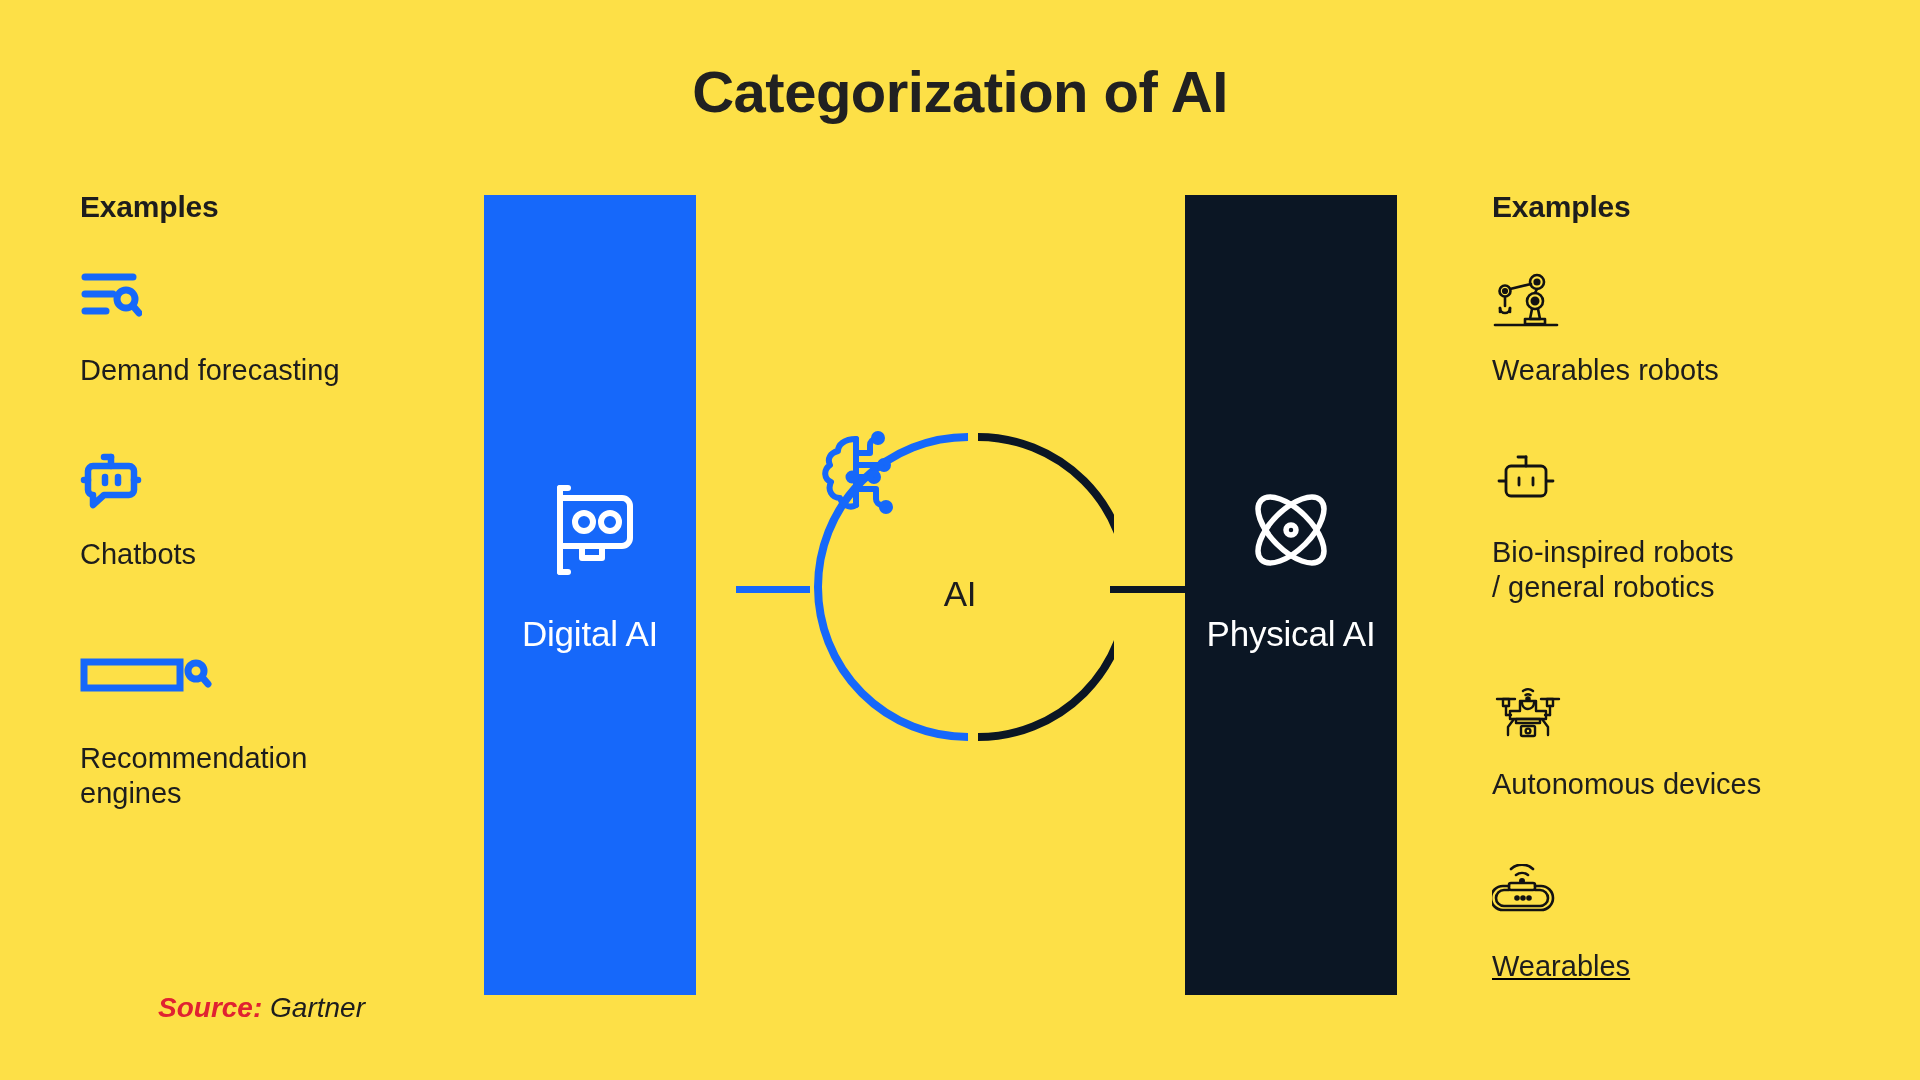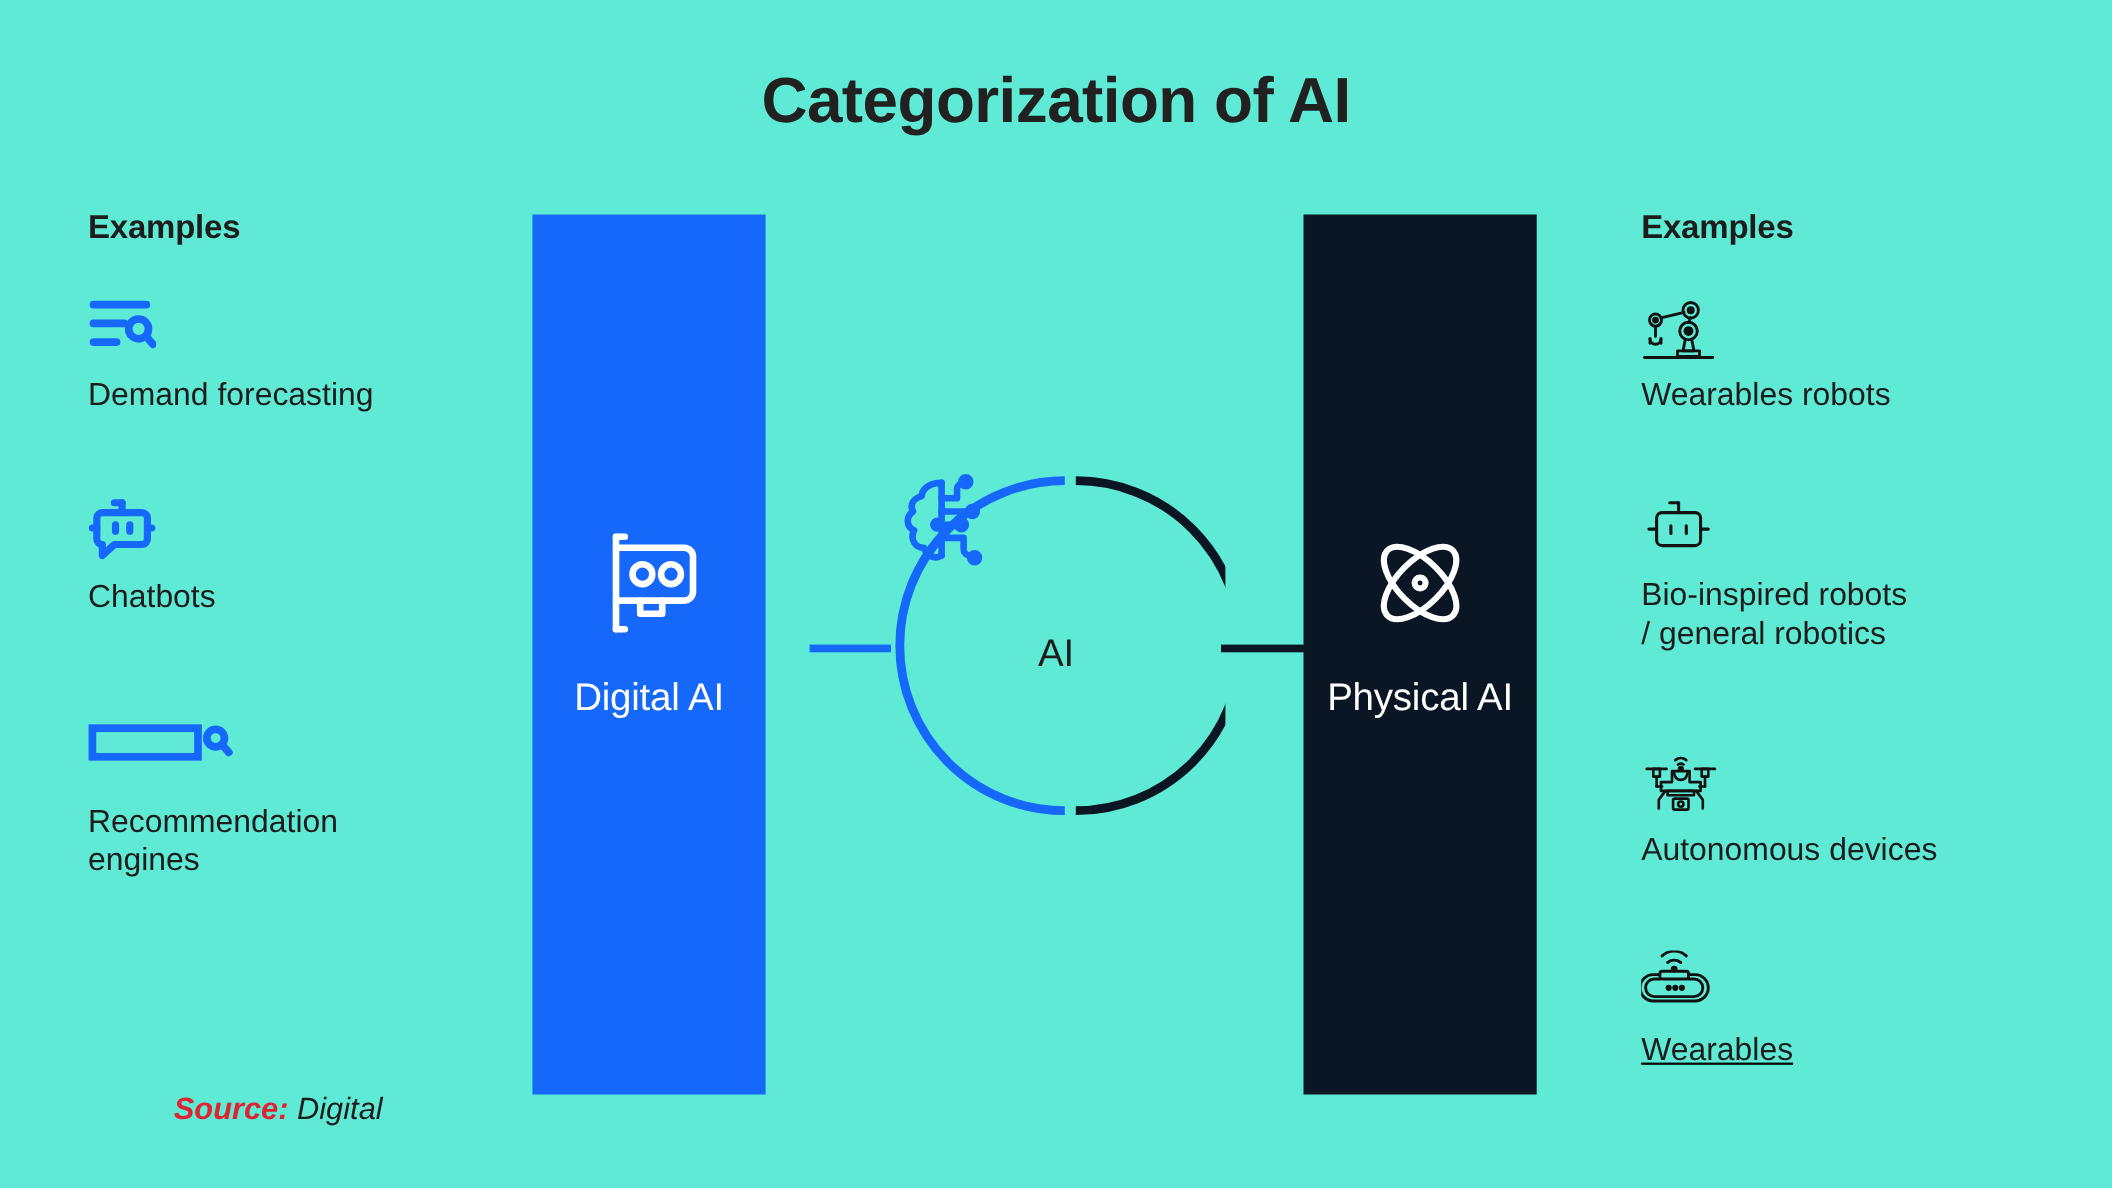--- a/index.html
+++ b/index.html
@@ -2,21 +2,21 @@
 <html><head>
 <meta charset="utf-8">
 <style>
   * { margin:0; padding:0; box-sizing:border-box; }
   html, body {
     width:1920px; height:1080px;
     background:#ffffff;
     font-family:"Liberation Sans", sans-serif;
     overflow:hidden;
   }
-  #stage { position:relative; width:1920px; height:1080px; background:#5eead4; }
+  #stage { position:relative; width:1920px; height:1080px; background:#fde047; }
 
   
   .title {
     position:absolute; top:58px; left:0; width:1920px;
     text-align:center;
     font-size:58px; font-weight:bold; letter-spacing:-0.5px;
     color:#212121;
   }
 
   
@@ -30,21 +30,21 @@
 
   
   .ex-list { position:absolute; }
   #left-list  { left:80px;  top:268px; width:360px; }
   #right-list { left:1492px; top:268px; width:380px; }
 
   .ex-item { position:absolute; }
   .ex-icon { display:block; height:58px; }
   .ex-icon svg { display:block; }
   .ex-label {
-    margin-top:16px;
+    margin-top:27px;
     font-size:29px; line-height:1.22; color:#1d1d1d;
     white-space:pre-line;
   }
 
   
   .panel {
     position:absolute; top:195px; width:212px; height:800px;
   }
   #panel-digital  { left:484px;  background:#1668fa; }
   #panel-physical { left:1185px; background:#0b1624; }
@@ -307,16 +307,16 @@
           </g>
         </svg>
       </span>
       <div class="ex-label">Wearables</div>
     </div>
 
   </div>
 
   <div id="source">
     <span class="src-key">Source:</span>
-    <span class="src-val">Digital</span>
+    <span class="src-val">Gartner</span>
   </div>
 
 </div>
 
 </body></html>

